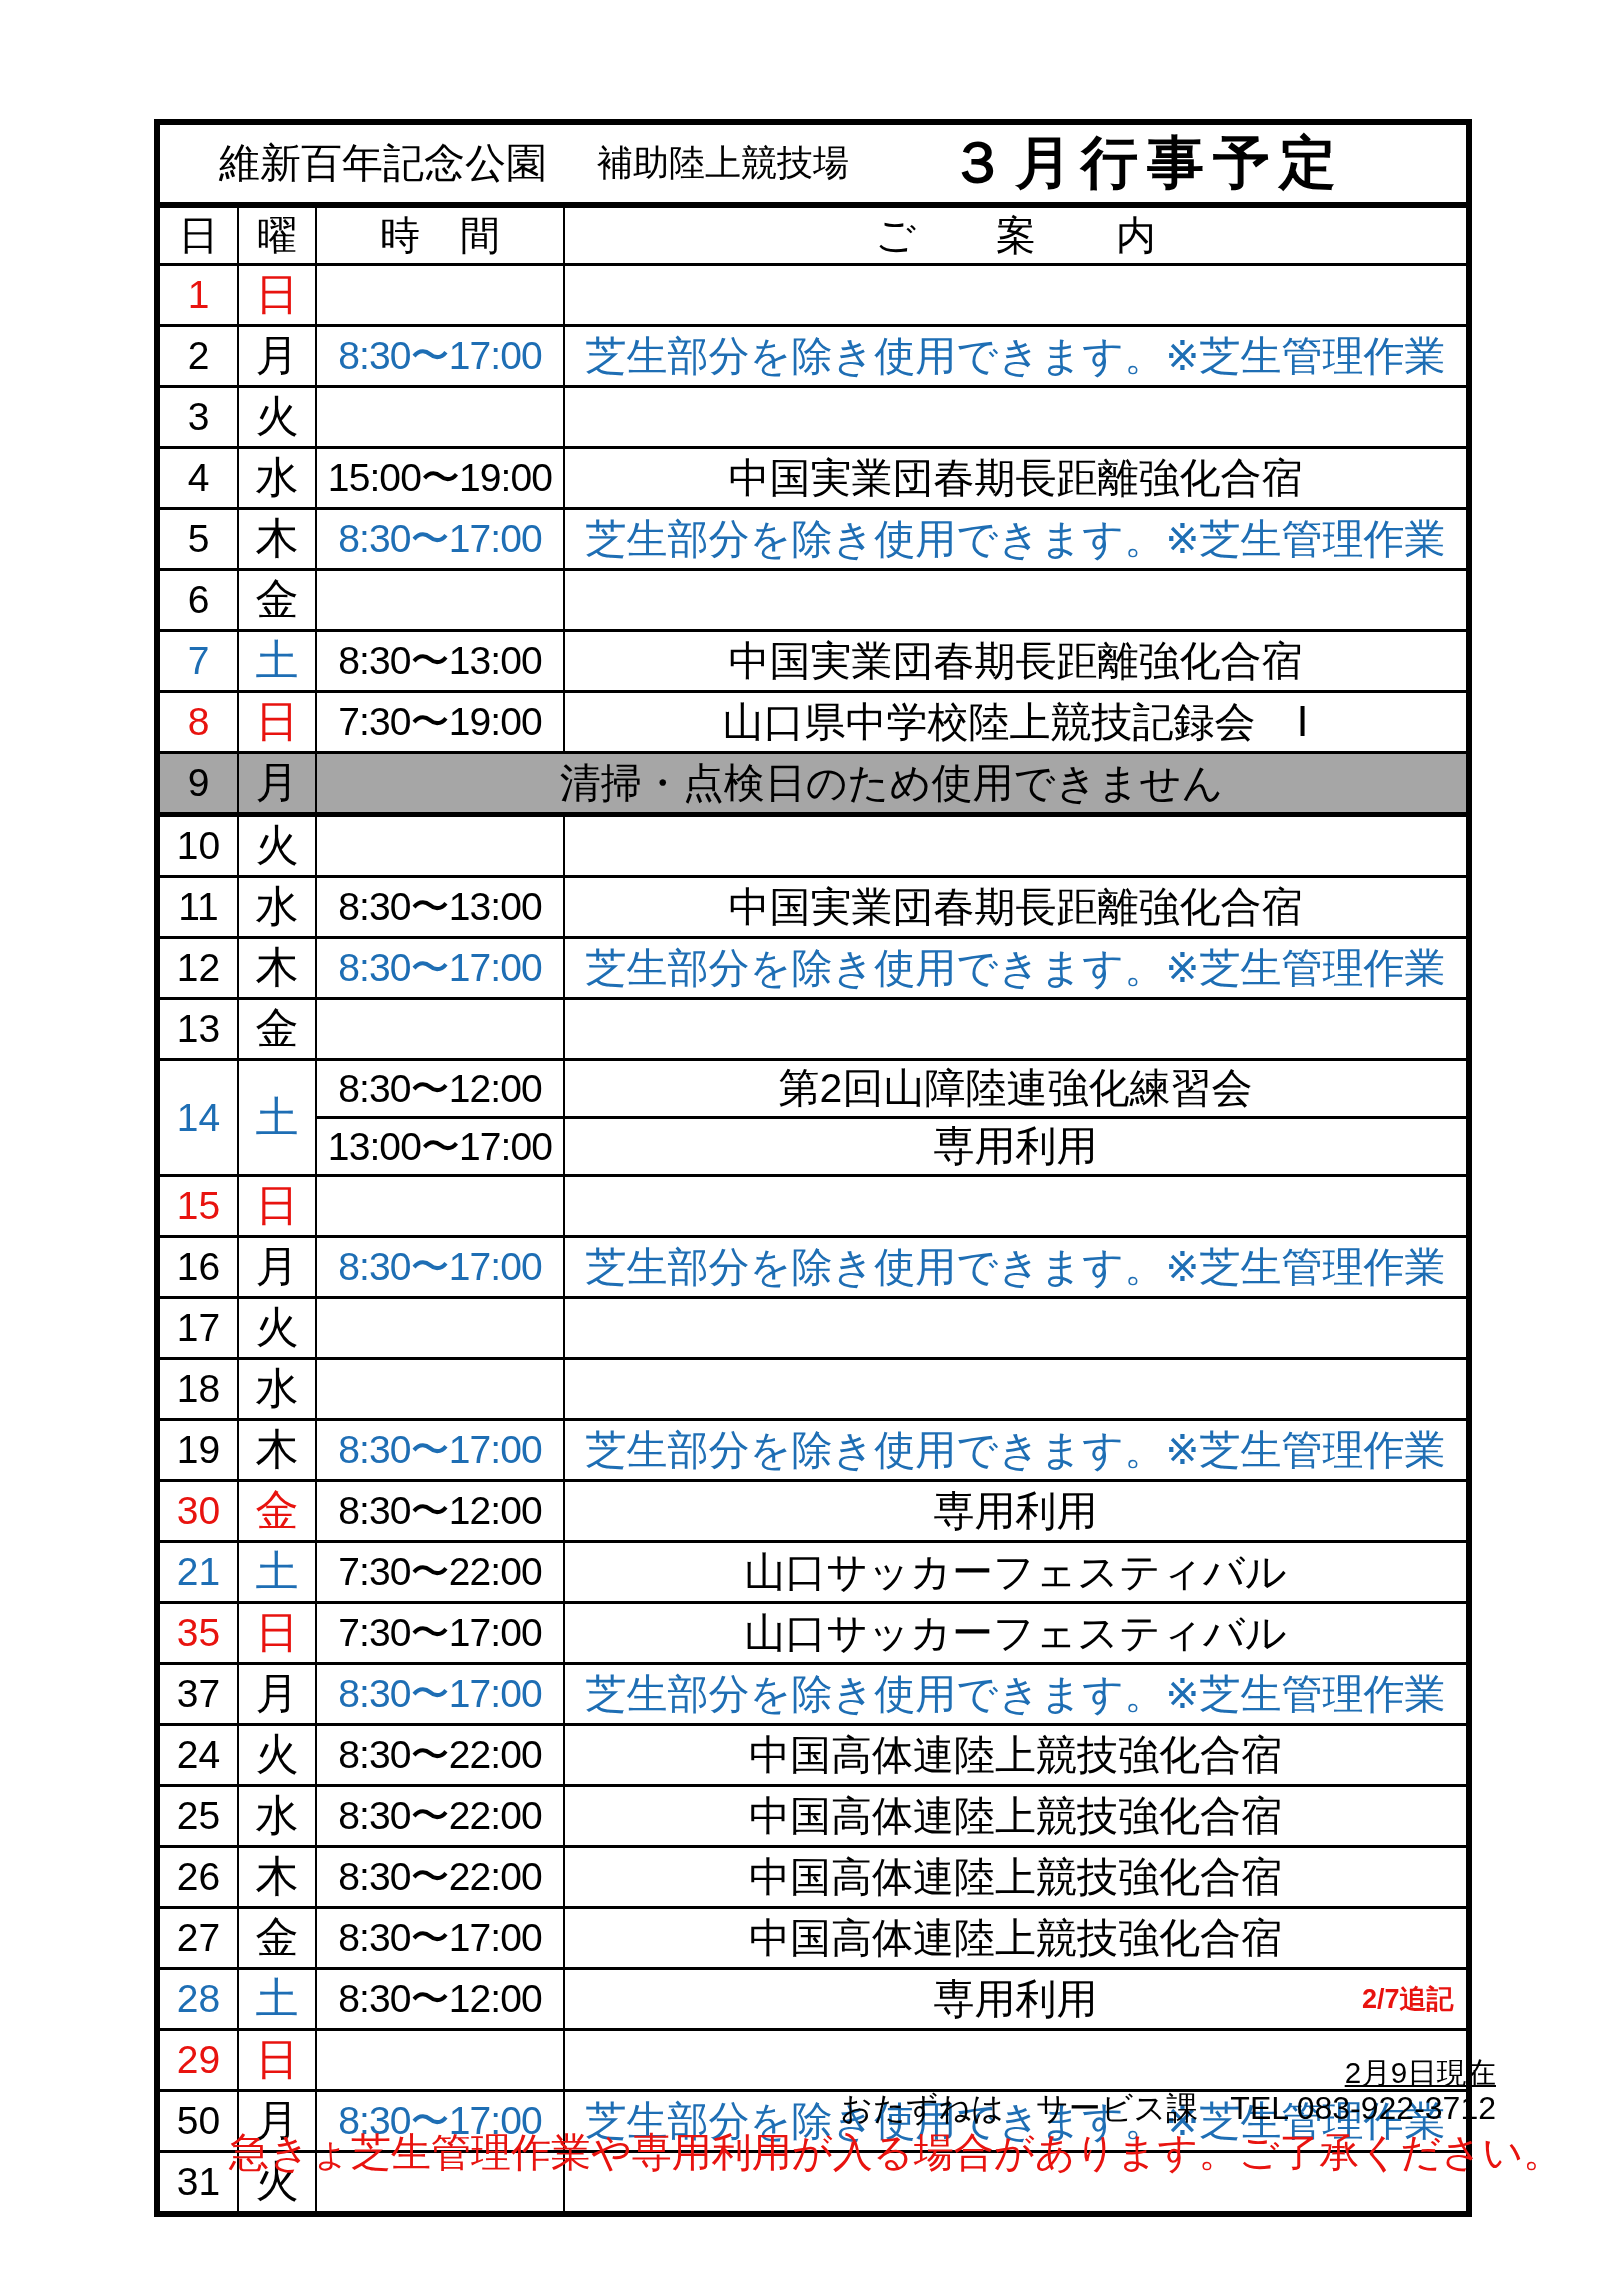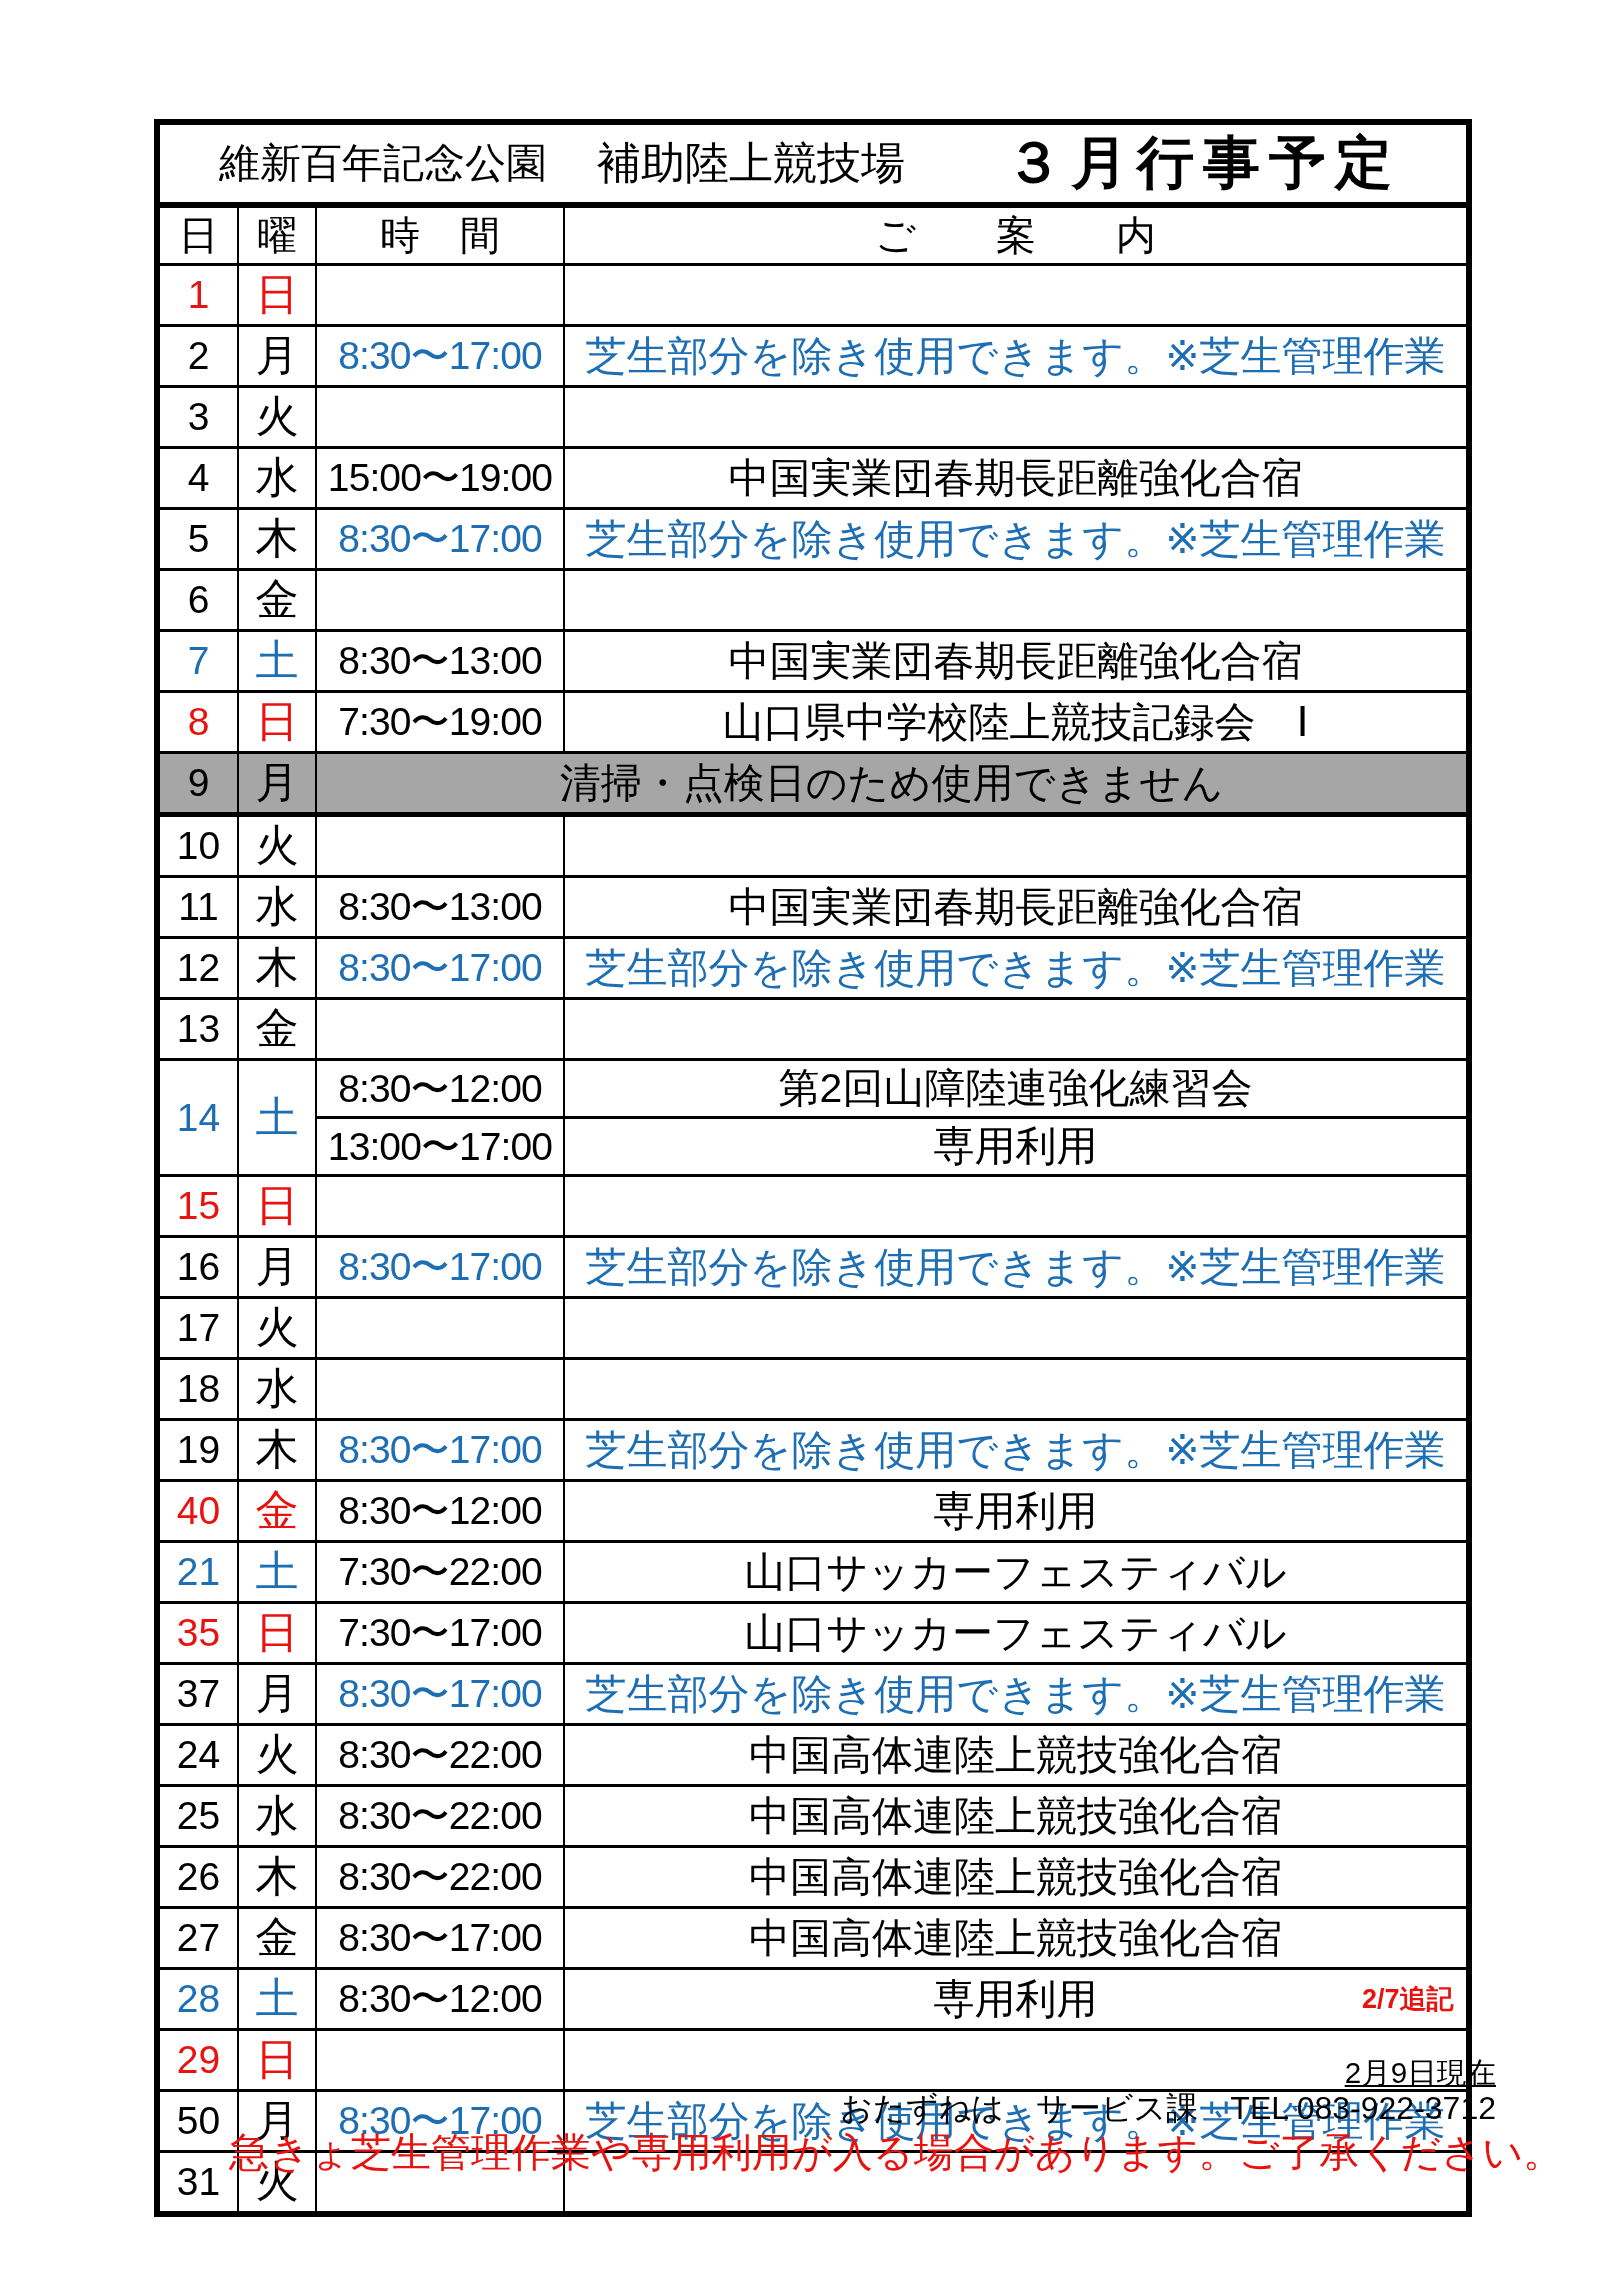--- a/index.html
+++ b/index.html
@@ -25,21 +25,21 @@
     vertical-align:middle;text-align:center;
     overflow:hidden;white-space:nowrap;
     padding:0;
   }
   tr{height:56px;}
   tr.title-row{height:73px;}
   tr.title-row td{border-bottom-width:6.3px;}
   tr.header-row{height:57px;}
   .title-wrap{display:flex;align-items:center;padding-left:59px;}
   .title-park{font-size:41px;}
-  .title-facility{font-size:44px;margin-left:50px;}
+  .title-facility{font-size:36px;margin-left:50px;}
   .title-schedule{font-size:57px;font-weight:bold;letter-spacing:9px;margin-left:100px;}
   .header-row td{font-size:40px;}
   .day-cell{font-size:39px;}
   .weekday-cell{font-size:43px;}
   .time-cell{font-size:39px;letter-spacing:-0.9px;}
   .info-cell{text-align:left;padding-left:18px;font-size:41px;position:relative;}
   .closed-cell{font-size:41px;text-align:center;}
   tr.closed td{background:var(--gray);border-bottom-width:5.4px;}
   td.red{color:var(--red);}
   td.blue{color:var(--blue);}
@@ -190,21 +190,21 @@
         <td class="time-cell"></td>
         <td class="info-cell"></td>
       </tr>
       <tr>
         <td class="day-cell" rowspan="1">19</td>
         <td class="weekday-cell" rowspan="1">木</td>
         <td class="time-cell blue">8:30〜17:00</td>
         <td class="info-cell blue">芝生部分を除き使用できます。※芝生管理作業</td>
       </tr>
       <tr>
-        <td class="day-cell red" rowspan="1">40</td>
+        <td class="day-cell red" rowspan="1">30</td>
         <td class="weekday-cell red" rowspan="1">金</td>
         <td class="time-cell">8:30〜12:00</td>
         <td class="info-cell">専用利用</td>
       </tr>
       <tr>
         <td class="day-cell blue" rowspan="1">21</td>
         <td class="weekday-cell blue" rowspan="1">土</td>
         <td class="time-cell">7:30〜22:00</td>
         <td class="info-cell">山口サッカーフェスティバル</td>
       </tr>

